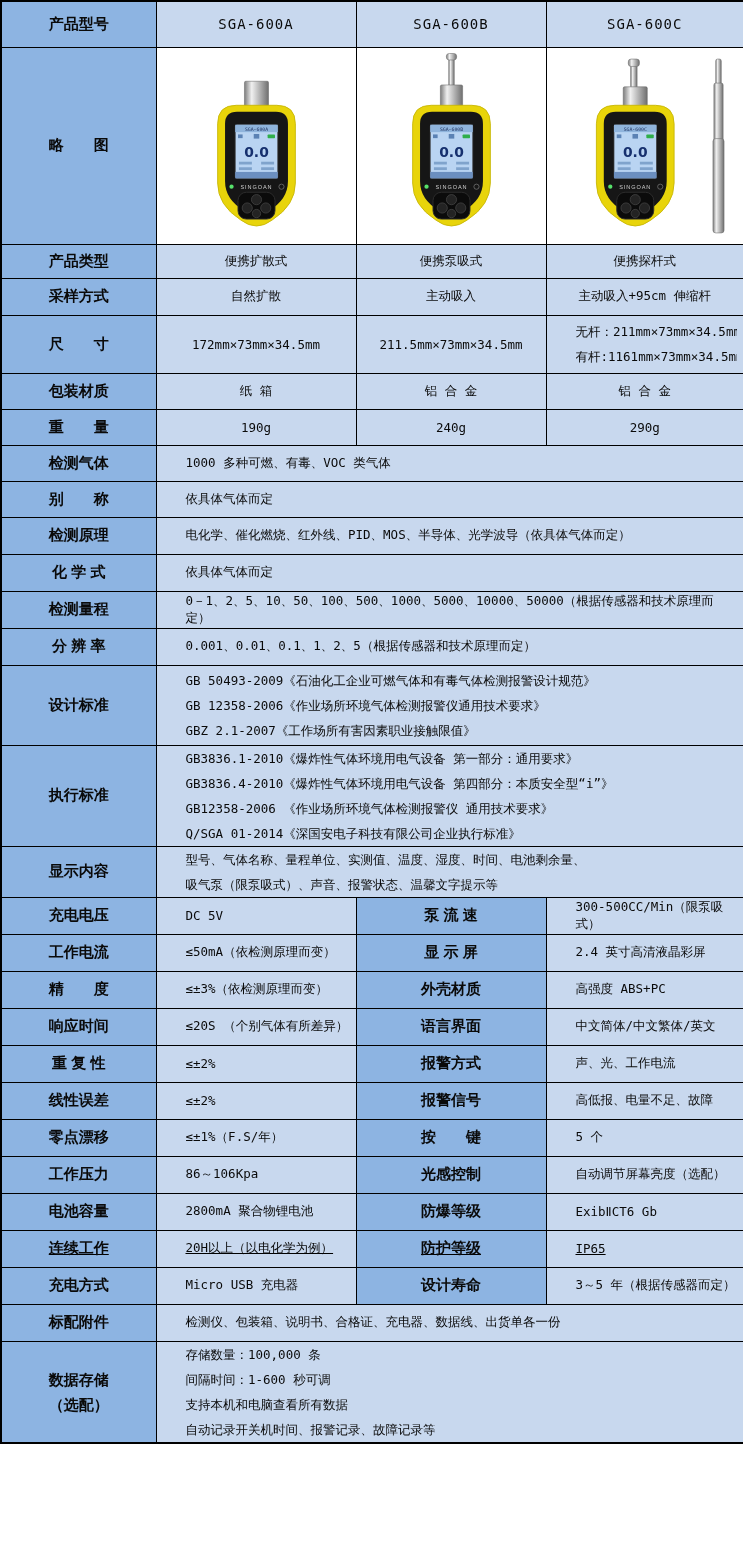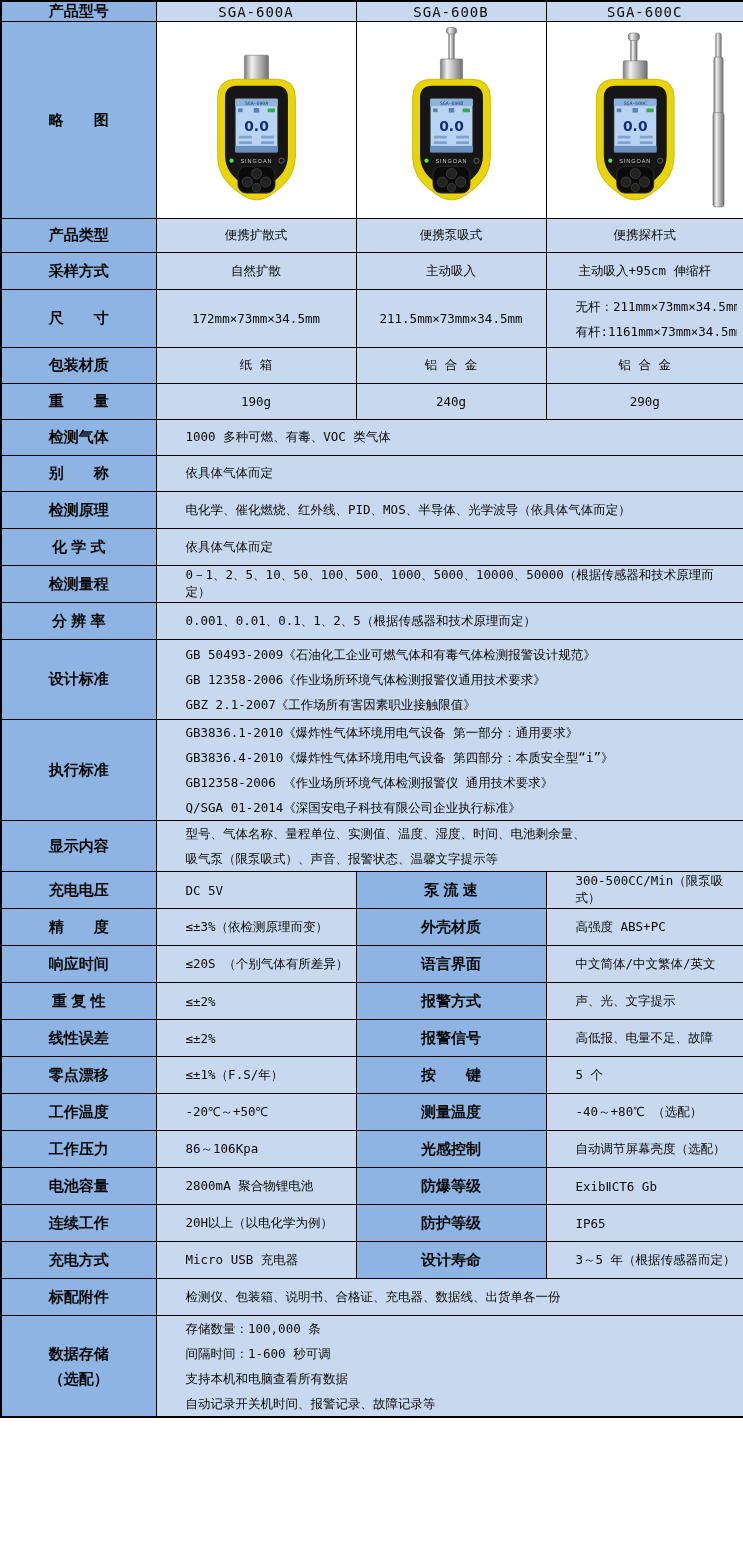--- a/index.html
+++ b/index.html
@@ -28,21 +28,21 @@
 
 <div class="page">
   <table id="spec-table">
     <colgroup>
       <col style="width:155px">
         <col style="width:200px">
         <col style="width:190px">
         <col style="width:198px">
     </colgroup>
     <tbody id="spec-tbody">
-        <tr style="height: 20px;">
+        <tr style="height: 46px;">
           <td class="lbl">产品型号</td>
           <td class="val center model">SGA-600A</td>
           <td class="val center model">SGA-600B</td>
           <td class="val center model">SGA-600C</td>
         </tr>
         <tr style="height: 150px;">
           <td class="lbl">略　　图</td>
           <td class="sketch">
             <svg width="185" height="196" viewBox="0 0 200 200">
               <defs>
@@ -243,68 +243,68 @@
             <div class="ln">吸气泵（限泵吸式）、声音、报警状态、温馨文字提示等</div>
           </td>
         </tr>
         <tr style="height: 37px;">
           <td class="lbl">充电电压</td>
           <td class="val left">DC 5V</td>
           <td class="lbl">泵 流 速</td>
           <td class="val left">300-500CC/Min（限泵吸式）</td>
         </tr>
         <tr style="height: 37px;">
+          <td class="lbl">工作电流</td>
+          <td class="val left">≤50mA（依检测原理而变）</td>
+          <td class="lbl">显 示 屏</td>
+          <td class="val left">2.4 英寸高清液晶彩屏</td>
+        </tr>
+        <tr style="height: 37px;">
           <td class="lbl">精　　度</td>
           <td class="val left">≤±3%（依检测原理而变）</td>
           <td class="lbl">外壳材质</td>
           <td class="val left">高强度 ABS+PC</td>
         </tr>
         <tr style="height: 37px;">
           <td class="lbl">响应时间</td>
           <td class="val left">≤20S （个别气体有所差异）</td>
           <td class="lbl">语言界面</td>
           <td class="val left">中文简体/中文繁体/英文</td>
         </tr>
         <tr style="height: 37px;">
           <td class="lbl">重 复 性</td>
           <td class="val left">≤±2%</td>
           <td class="lbl">报警方式</td>
-          <td class="val left">声、光、文字提示</td>
+          <td class="val left">声、光、工作电流</td>
         </tr>
         <tr style="height: 37px;">
           <td class="lbl">线性误差</td>
           <td class="val left">≤±2%</td>
           <td class="lbl">报警信号</td>
           <td class="val left">高低报、电量不足、故障</td>
         </tr>
         <tr style="height: 37px;">
           <td class="lbl">零点漂移</td>
           <td class="val left">≤±1%（F.S/年）</td>
           <td class="lbl">按　　键</td>
           <td class="val left">5 个</td>
         </tr>
         <tr style="height: 37px;">
-          <td class="lbl">工作温度</td>
-          <td class="val left">-20℃～+50℃</td>
-          <td class="lbl">测量温度</td>
-          <td class="val left">-40～+80℃ （选配）</td>
-        </tr>
-        <tr style="height: 37px;">
           <td class="lbl">工作压力</td>
           <td class="val left">86～106Kpa</td>
           <td class="lbl">光感控制</td>
           <td class="val left">自动调节屏幕亮度（选配）</td>
         </tr>
         <tr style="height: 37px;">
           <td class="lbl">电池容量</td>
           <td class="val left">2800mA 聚合物锂电池</td>
           <td class="lbl">防爆等级</td>
           <td class="val left">ExibⅡCT6 Gb</td>
         </tr>
-        <tr style="height: 37px;">
+        <tr style="height: 37px; text-decoration: underline;">
           <td class="lbl">连续工作</td>
           <td class="val left">20H以上（以电化学为例）</td>
           <td class="lbl">防护等级</td>
           <td class="val left">IP65</td>
         </tr>
         <tr style="height: 37px;">
           <td class="lbl">充电方式</td>
           <td class="val left">Micro USB 充电器</td>
           <td class="lbl">设计寿命</td>
           <td class="val left">3～5 年（根据传感器而定）</td>

